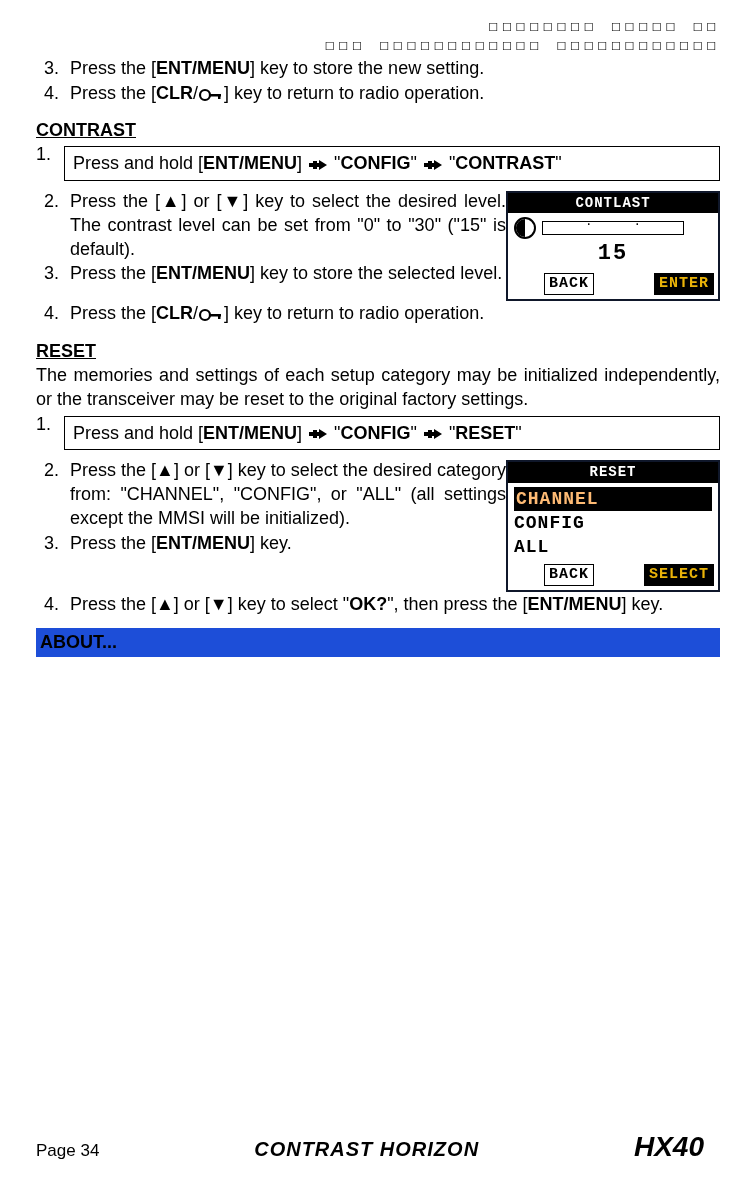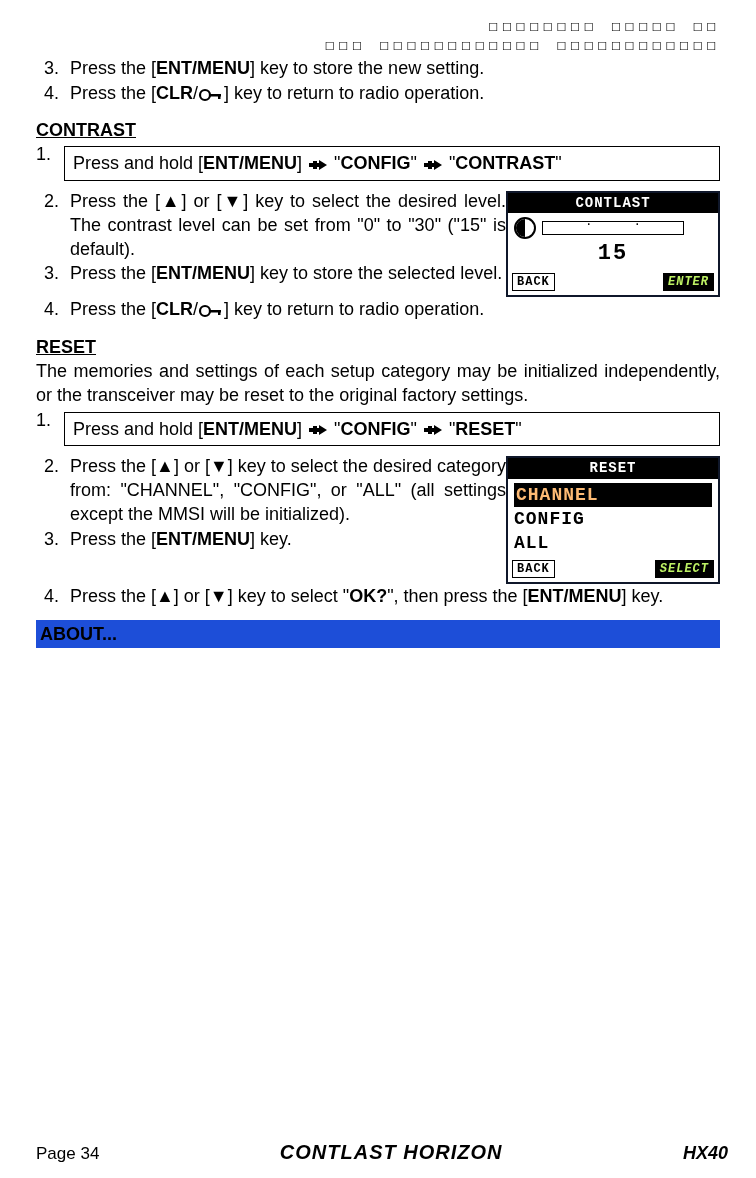--- a/index.html
+++ b/index.html
@@ -90,32 +90,32 @@
     letter-spacing: 1px;
     padding: 1px 0;
   }
   .lcd-body {
     padding: 4px 6px 2px 6px;
   }
   .lcd-bottom {
     display: flex;
     justify-content: space-between;
     padding: 2px 4px 4px 4px;
-    font-size: 12px;
+    font-size: 15px;
+    margin-left: 32px;
   }
   .lcd-btn {
     border: 1px solid #000;
     padding: 0 4px;
     letter-spacing: 1px;
     background: #fff;
   }
   .lcd-btn.filled {
     background: #000;
-    color: #bef264;
-    font-style: italic;
+    color: #eab308;
   }
   .contrast-row {
     display: flex;
     align-items: center;
     gap: 6px;
   }
   .contrast-icon {
     width: 18px; height: 18px;
     border: 2px solid #000;
     border-radius: 50%;
@@ -164,36 +164,36 @@
     margin-top: 12px;
   }
   .key-icon {
     display: inline-block;
     vertical-align: -3px;
   }
   .footer {
     position: absolute;
     bottom: 12px;
     left: 36px;
-    right: 28px;
+    right: 52px;
     display: flex;
     justify-content: space-between;
     align-items: baseline;
     gap: 35px;
   }
   .brand {
     font-style: italic;
     font-weight: bold;
     font-size: 20px;
     letter-spacing: 1px;
   }
   .model {
     font-style: italic;
     font-weight: bold;
-    font-size: 18px;
+    font-size: 28px;
   }
   .pageno {
     font-size: 17px;
   }
   .bold { font-weight: bold; }
   .olflex {
     display: flex;
     align-items: flex-start;
   }
   .olflex .ixno {
@@ -323,17 +323,17 @@
   <ol start="4">
     <li>
       <span>Press the [▲] or [▼] key to select "</span><span class="bold">OK?</span><span>", then press the [</span><span class="bold">ENT/MENU</span><span>] key.</span>
     </li>
   </ol>
 
   <div class="about-label">ABOUT...</div>
 
   <div class="footer">
     <span class="pageno">Page 34</span>
-    <span class="brand">CONTLAST HORIZON</span>
+    <span class="brand">CONTRAST HORIZON</span>
     <span class="model">HX40</span>
   </div>
 
 </div>
 
 </body></html>

